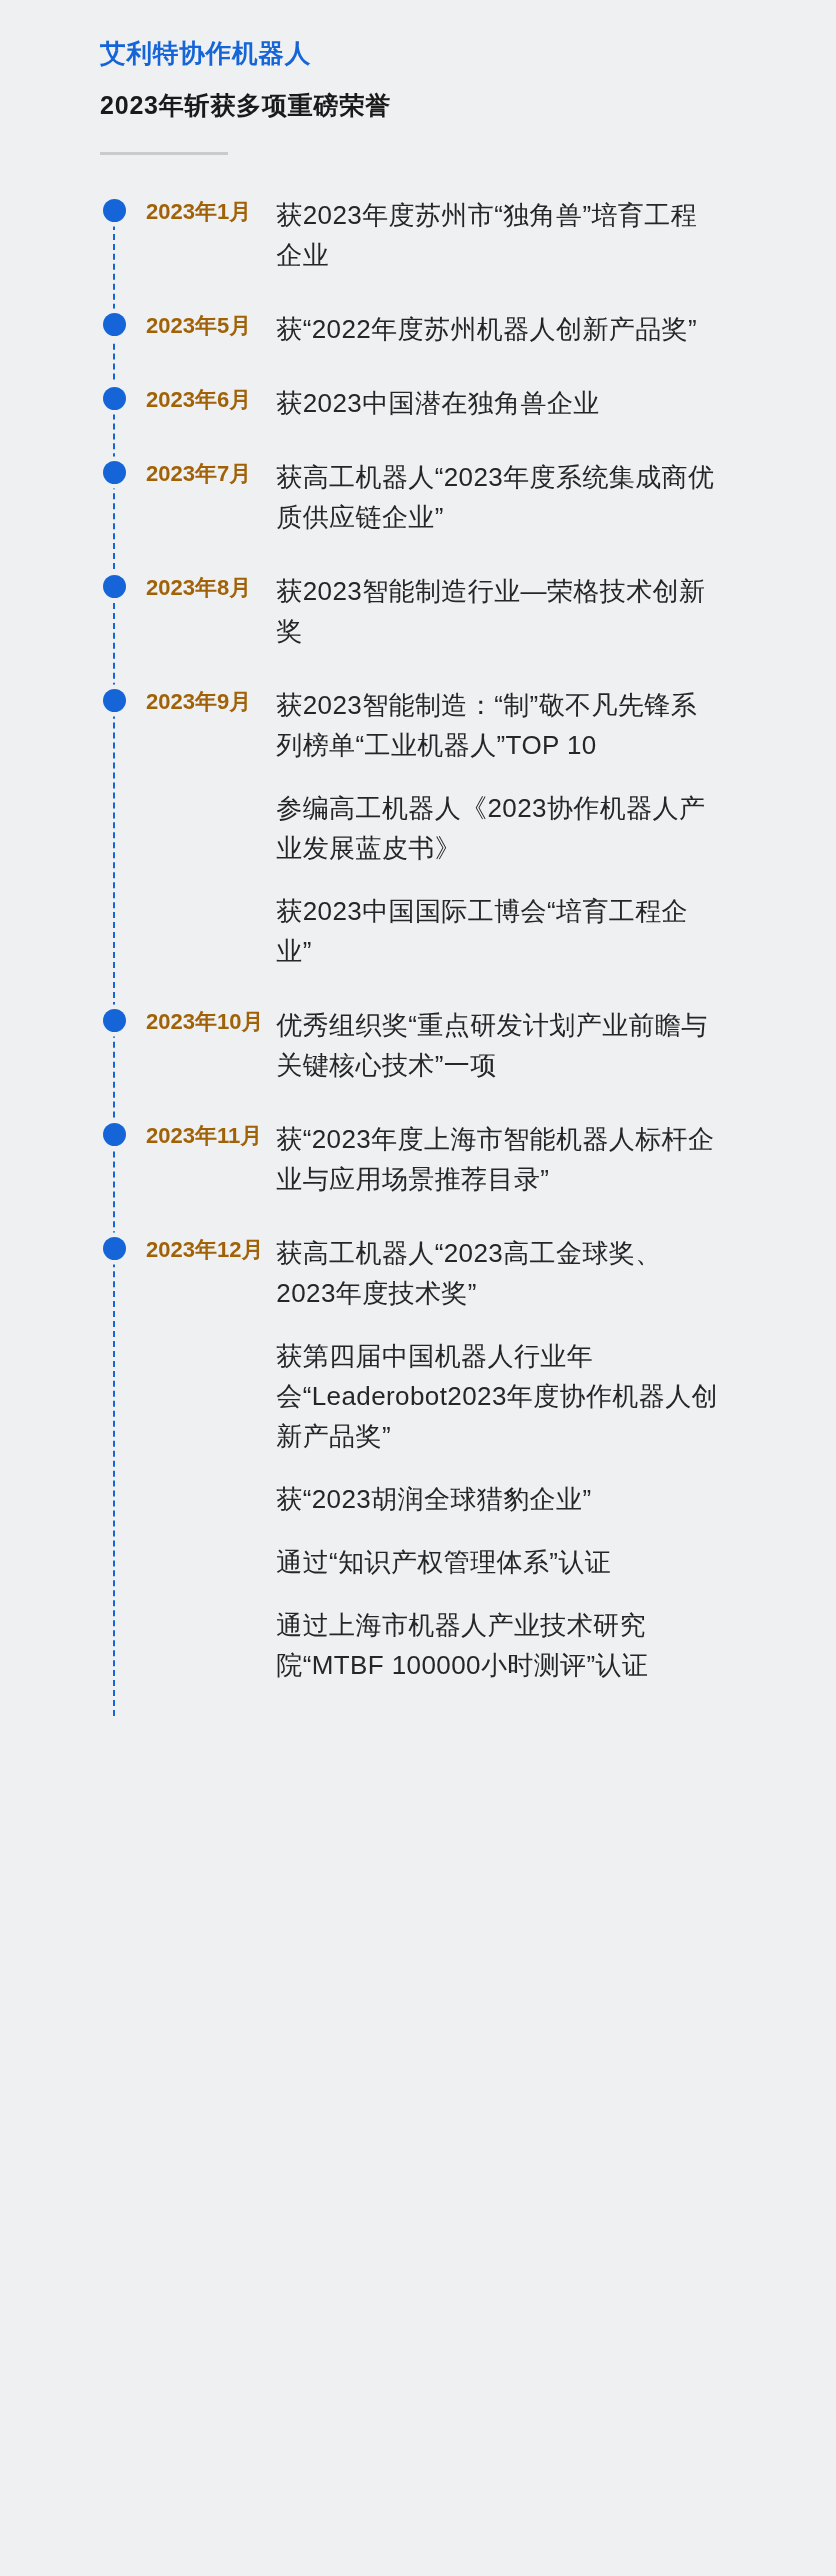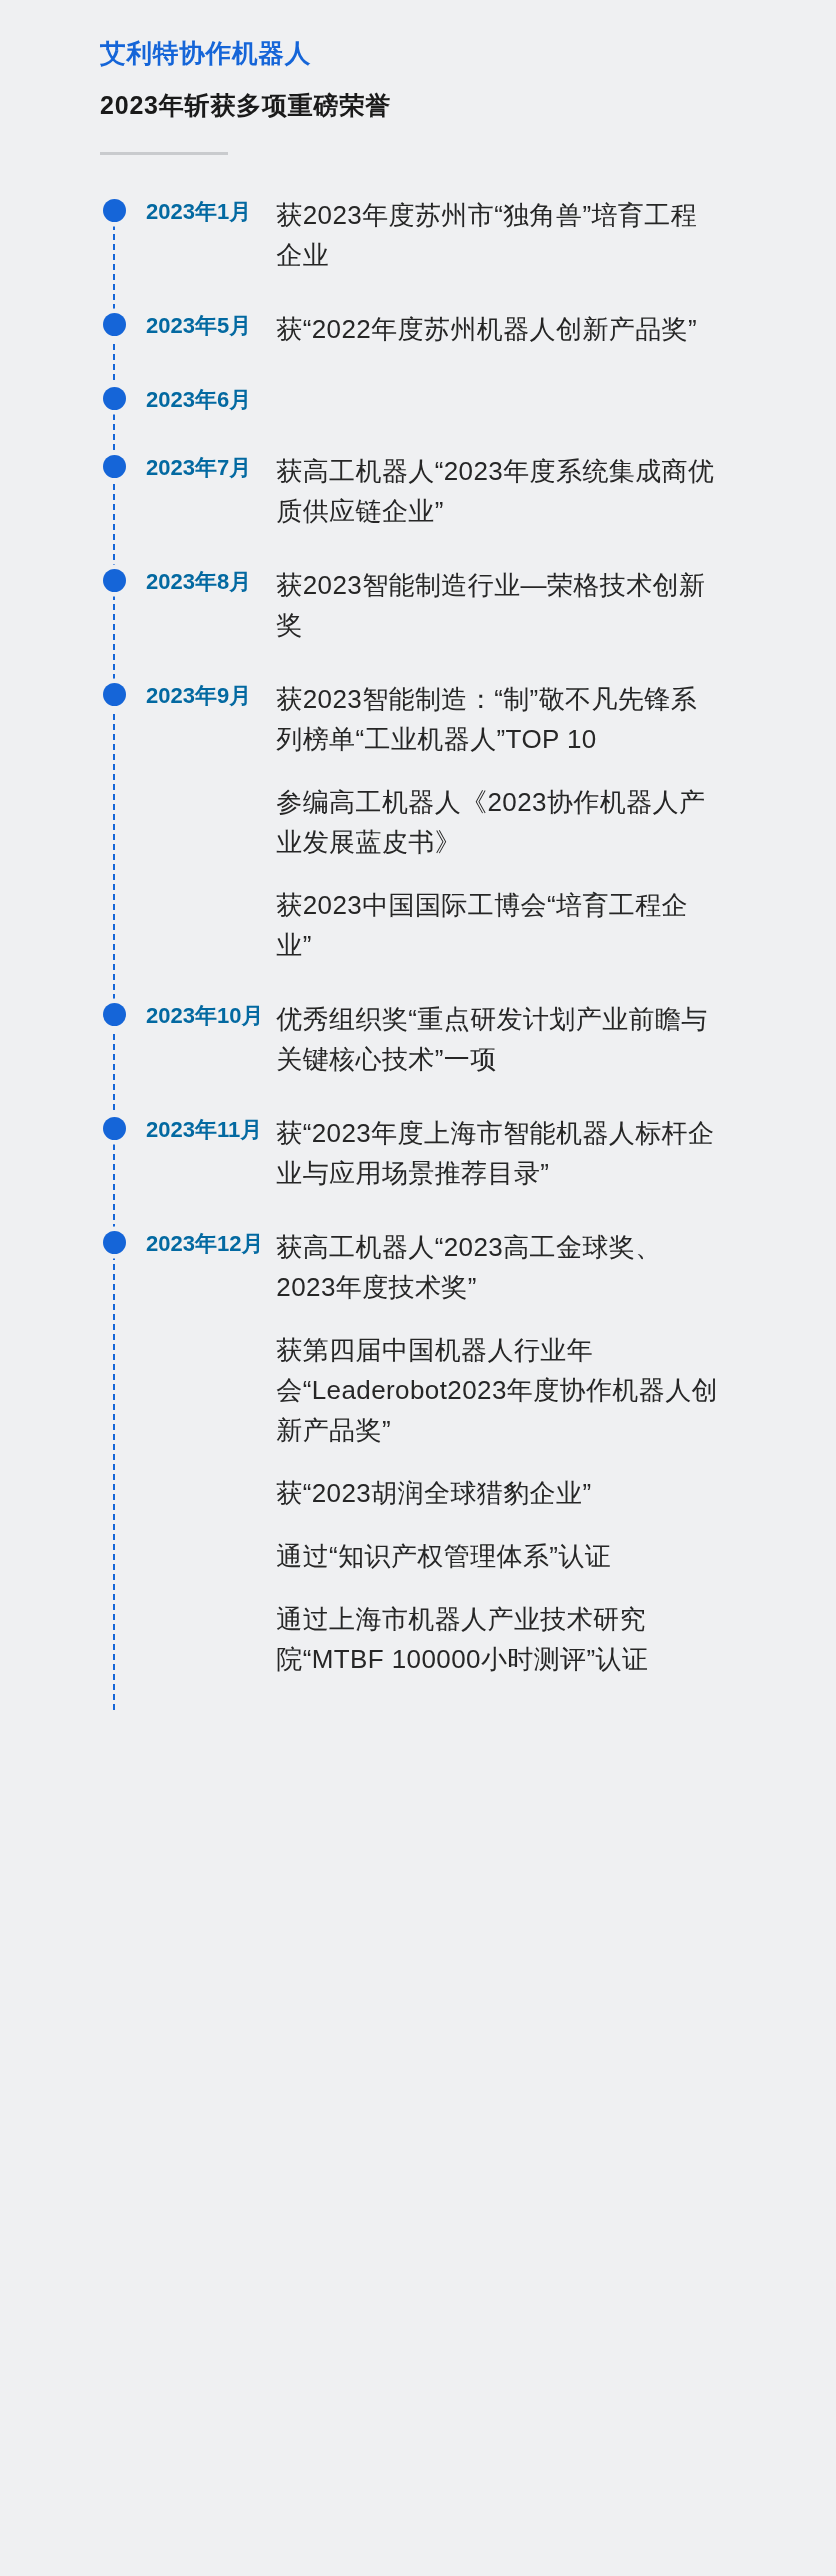--- a/index.html
+++ b/index.html
@@ -75,21 +75,21 @@
     border-radius: 50%;
     background: #1565d8;
     box-shadow: 0 0 0 4.6px #eff0f2;
   }
 
   .date {
     flex: 0 0 auto;
     width: 167px;
     padding-left: 46px;
     box-sizing: border-box;
-    color: #0369a1;
+    color: #a16207;
     font-size: 22px;
     font-weight: bold;
     line-height: 34px;
     white-space: nowrap;
     text-align: left;
   }
 
   .items {
     flex: 1 1 auto;
     padding-left: 9.3px;
@@ -127,20 +127,23 @@
       <span class="dot"></span>
       <div class="date">2023年5月</div>
       <div class="items">
         <div class="item">获“2022年度苏州机器人创新产品奖”</div>
       </div>
     </div>
 
     <div class="entry">
       <span class="dot"></span>
       <div class="date">2023年6月</div>
+      <div class="items">
+        <div class="item">获2023中国潜在独角兽企业</div>
+      </div>
     </div>
 
     <div class="entry">
       <span class="dot"></span>
       <div class="date">2023年7月</div>
       <div class="items">
         <div class="item">获高工机器人“2023年度系统集成商优质供应链企业”</div>
       </div>
     </div>
 

